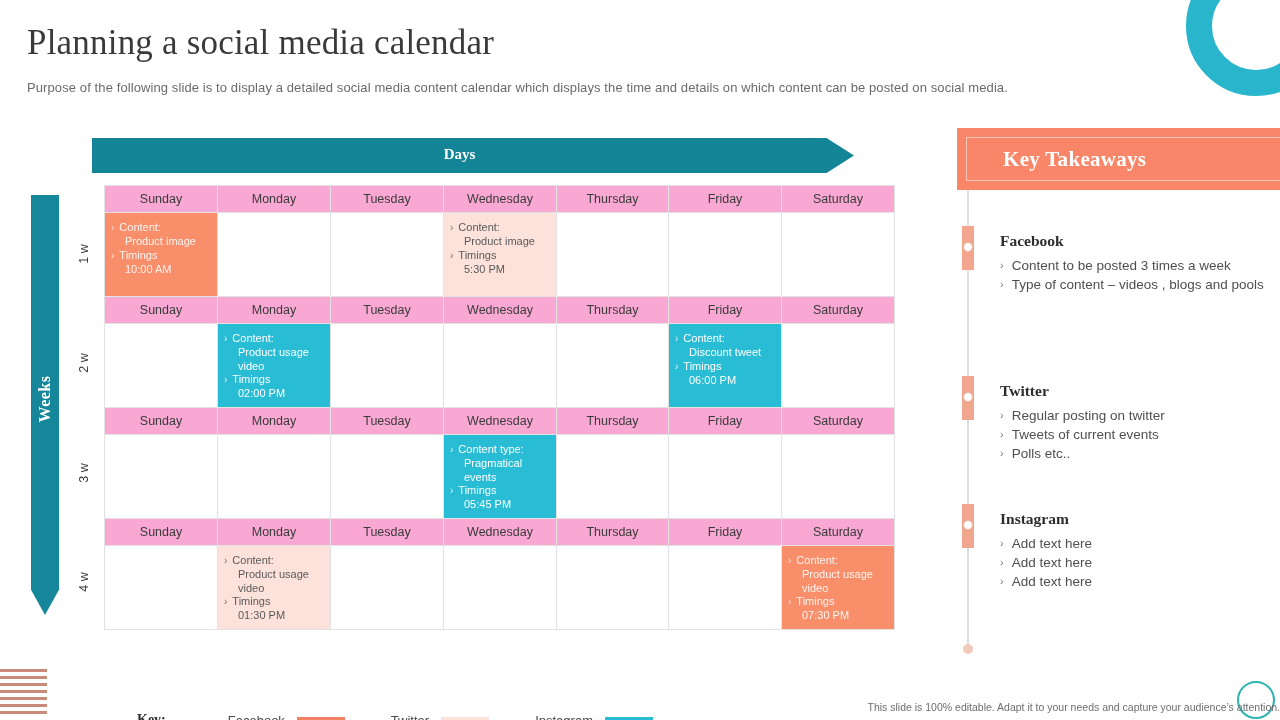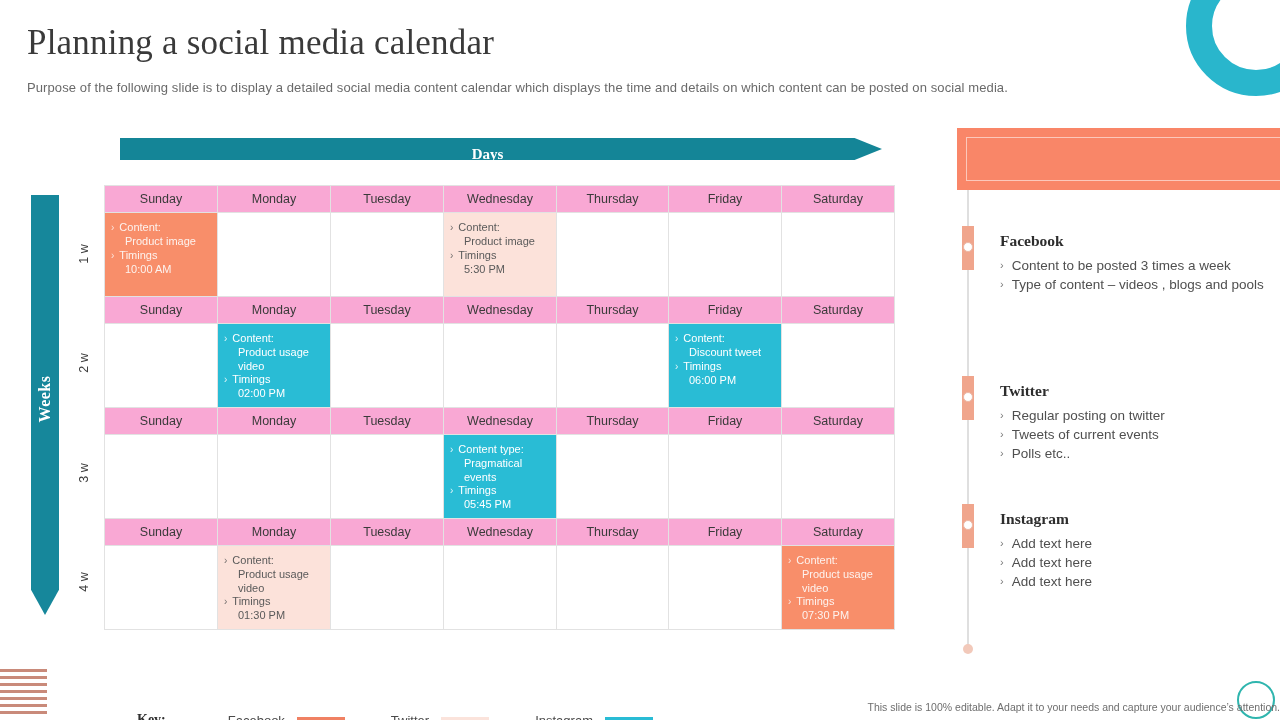--- a/index.html
+++ b/index.html
@@ -29,21 +29,21 @@
     font-family:"Liberation Serif", serif;
     font-size:35px;color:#3a3a3a;letter-spacing:.2px;white-space:nowrap;
   }
   #page-subtitle{
     position:absolute;left:27px;top:80px;width:900px;
     font-size:13px;color:#6a6a6a;letter-spacing:.1px;white-space:nowrap;
   }
 
   
   #days-banner{
-    position:absolute;left:120px;top:138px;width:762px;height:22px;
+    position:absolute;left:92px;top:138px;width:762px;height:35px;
   }
   #days-banner .shape{
     position:absolute;inset:0;background:#148597;
     clip-path:polygon(0 0, 96.4% 0, 100% 50%, 96.4% 100%, 0 100%);
   }
   #days-banner .label{
     position:absolute;left:0;top:0;width:735px;height:32px;
     display:flex;align-items:center;justify-content:center;
     font-family:"Liberation Serif", serif;font-weight:bold;font-size:15px;color:#ffffff;
   }
@@ -386,20 +386,21 @@
       </div>
       <div class="key-item">
         <span class="key-name">Instagram</span>
         <span class="key-swatch" style="background: rgb(41, 188, 213);"></span>
       </div>
     </div>
 </div>
 
 <div id="kt-band">
   <div class="inner-rule"></div>
+  <div class="kt-title">Key Takeaways</div>
 </div>
 <div id="kt-timeline"></div>
 <div id="kt-groups">
     <div class="kt-group" style="top: 232px;">
       <div class="kt-head">Facebook</div>
       <div class="kt-li">
         <span class="chev">›</span>
         <span>Content to be posted 3 times a week</span>
       </div>
       <div class="kt-li">

